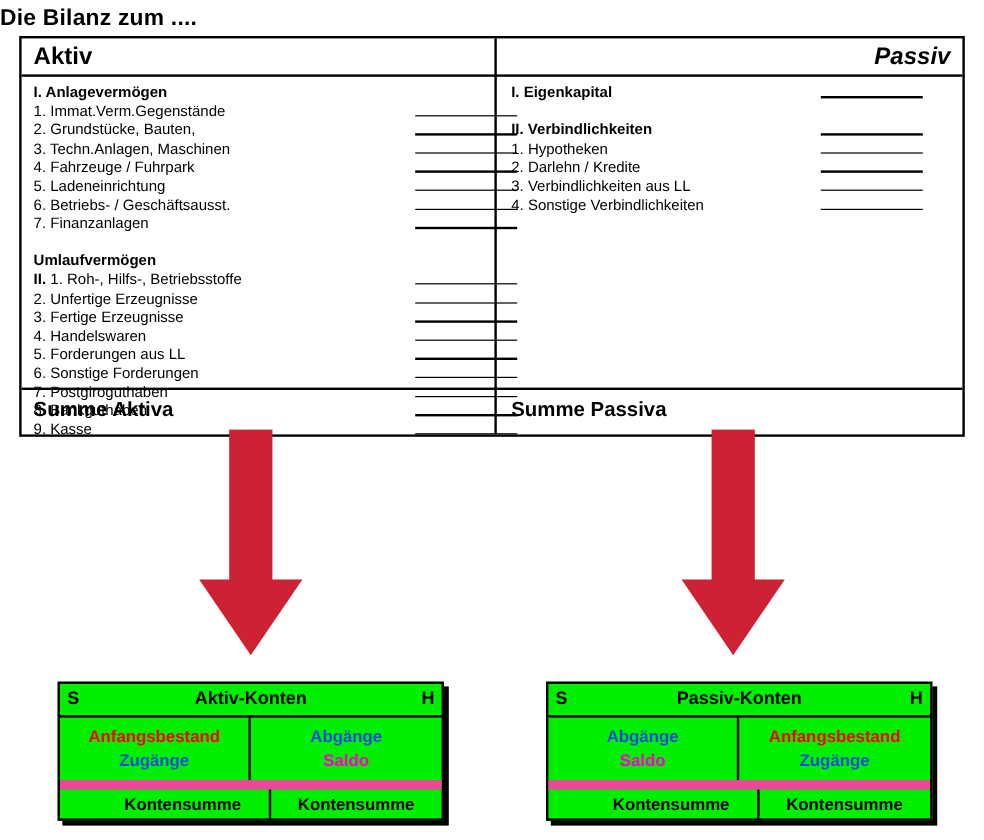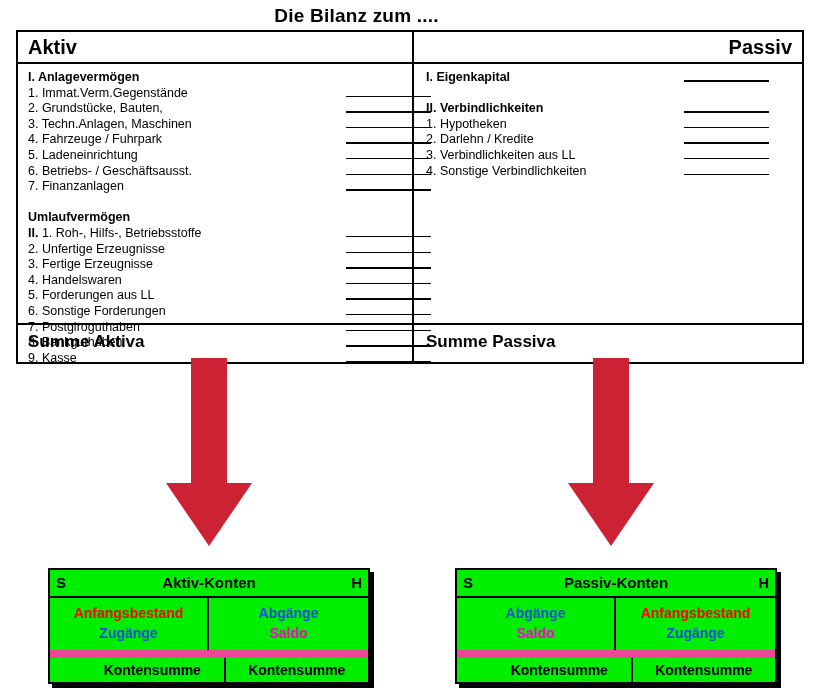--- a/index.html
+++ b/index.html
@@ -15,21 +15,20 @@
     position: relative;
     overflow: hidden;
   }
 
   
   #title {
     position: absolute;
     top: 5px;
     left: 0;
     width: 713px;
-    text-align: center;
     font-size: 19px;
     font-weight: bold;
     letter-spacing: 0.2px;
   }
 
   
   #balance {
     position: absolute;
     left: 16px;
     top: 30px;
@@ -67,21 +66,21 @@
     background: #000;
   }
 
   .side-header {
     position: absolute;
     top: 4px;
     font-size: 20px;
     font-weight: bold;
   }
   #aktiv-header { left: 10px; }
-  #passiv-header { right: 10px; }
+  #passiv-header { right: 10px; font-style: italic; }
 
   .col {
     position: absolute;
     top: 38px;
     font-size: 12.5px;
     line-height: 15.6px;
   }
   #aktiv-col { left: 10px; width: 380px; }
   #passiv-col { left: 408px; width: 376px; }
 

